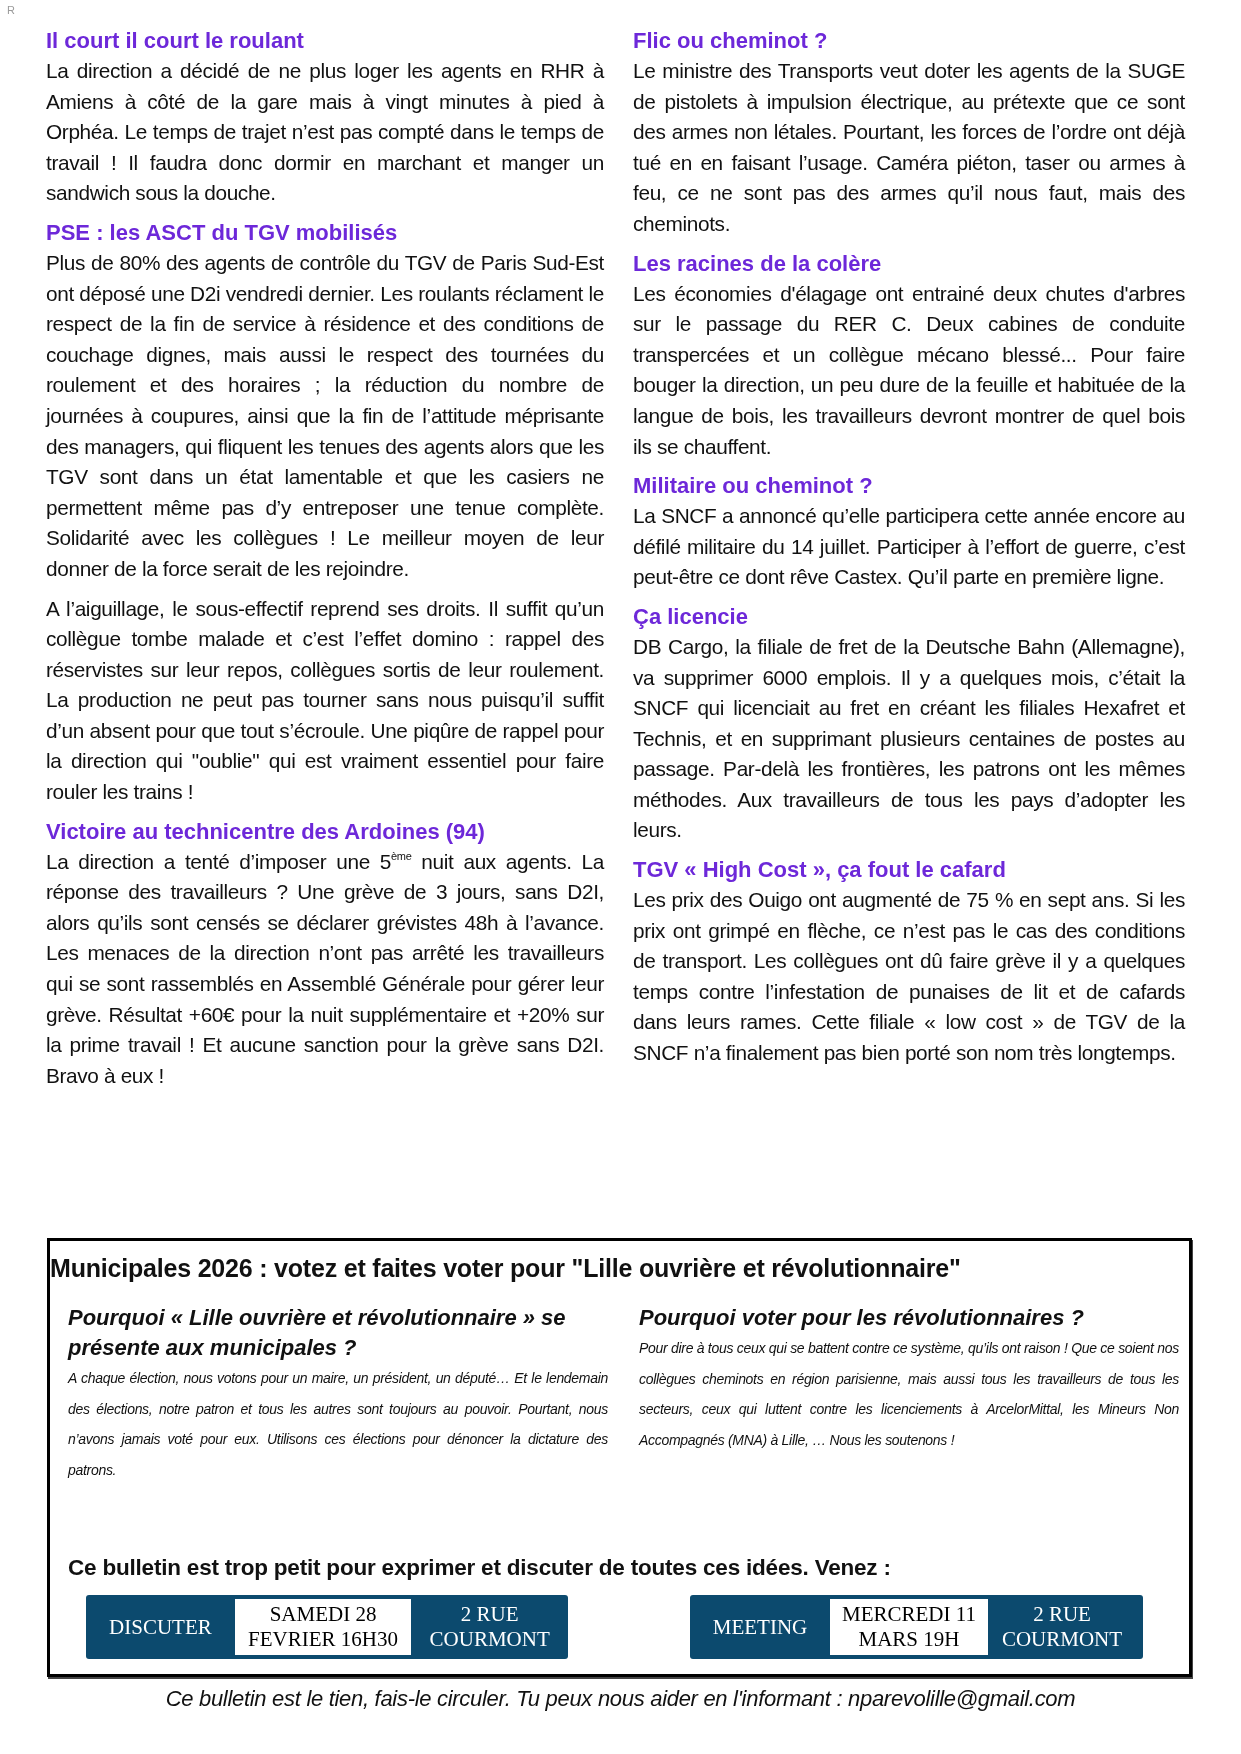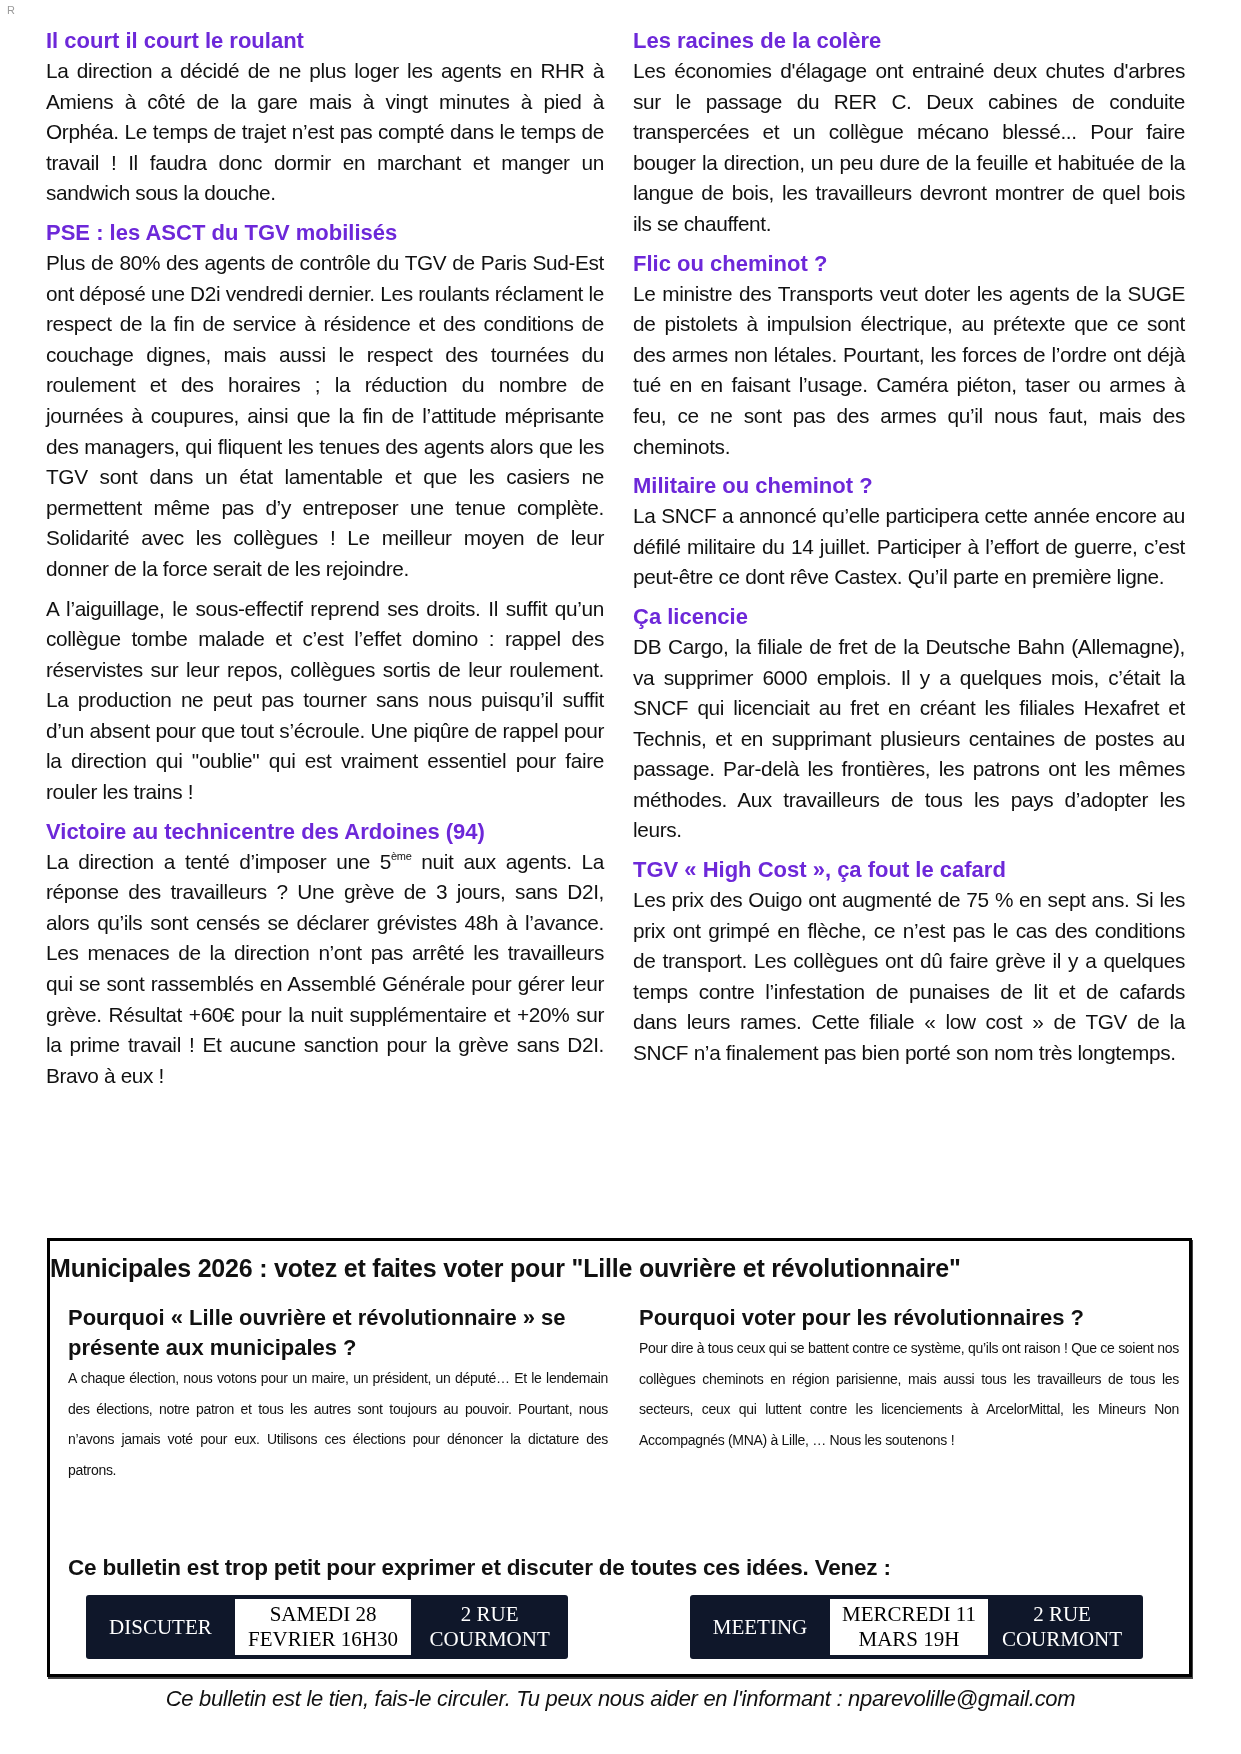--- a/index.html
+++ b/index.html
@@ -11,28 +11,28 @@
   .col.right { left: 633px; width: 552px; }
   .article { margin-bottom: 9px; }
   .article h2 { margin: 0; font-size: 22px; line-height: 30px; font-weight: bold; color: #6d28d9; }
   .article p { margin: 0; font-size: 20.8px; line-height: 30.6px; text-align: justify; letter-spacing: -0.35px; }
   .article p sup { font-size: 11px; vertical-align: 9px; line-height: 0; }
 
   .box { position: absolute; left: 47px; top: 1238px; width: 1139px; height: 433px;
          border: 3px solid #000; box-shadow: 1px 2px 0 #444; }
   .box-title { position: absolute; left: 0; right: 8px; top: 13px; text-align: left;
                font-size: 25px; font-weight: bold; letter-spacing: -0.2px; }
-  .box-col { position: absolute; top: 62px; }
+  .box-col { position: absolute; top: 62px; font-style: italic; }
   .box-col.left { left: 18px; width: 540px; }
   .box-col.right { left: 589px; width: 540px; }
   .box-col h3 { margin: 0; font-size: 22px; line-height: 30px; font-weight: bold; }
   .box-col p { margin: 0; font-size: 14px; line-height: 30.6px; text-align: justify; letter-spacing: -0.3px; }
   .box-cta { position: absolute; left: 18px; top: 314px; font-size: 22.5px; font-weight: bold; letter-spacing: -0.2px; }
 
-  .event { position: absolute; top: 354px; height: 64px; background: #0f172a; border-radius: 3px;
+  .event { position: absolute; top: 354px; height: 64px; background: #0c4a6e; border-radius: 3px;
            display: flex; align-items: stretch; font-family: "Liberation Serif", "DejaVu Serif", serif; }
   .event.e1 { left: 36px; width: 482px; }
   .event.e2 { left: 640px; width: 453px; }
   .ev-cell { display: flex; align-items: center; justify-content: center; text-align: center;
              font-size: 21px; line-height: 25px; color: #fff; }
   .ev-cell.label { padding: 0 10px; }
   .ev-cell.date { background: #fff; color: #000; margin: 4px 0; padding: 16px 4px; }
   .ev-cell.addr { padding: 0 4px; }
   .e1 .label { width: 130px; } .e1 .date { width: 170px; } .e1 .addr { width: 150px; }
   .e2 .label { width: 120px; } .e2 .date { width: 150px; } .e2 .addr { width: 140px; }
@@ -58,26 +58,26 @@
     <p>A l’aiguillage, le sous-effectif reprend ses droits. Il suffit qu’un collègue tombe malade et c’est l’effet domino : rappel des réservistes sur leur repos, collègues sortis de leur roulement. La production ne peut pas tourner sans nous puisqu’il suffit d’un absent pour que tout s’écroule. Une piqûre de rappel pour la direction qui "oublie" qui est vraiment essentiel pour faire rouler les trains !</p>
   </div>
   <div class="article">
     <h2>Victoire au technicentre des Ardoines (94)</h2>
     <p><span>La direction a tenté d’imposer une 5</span><sup>ème</sup><span> nuit aux agents. La réponse des travailleurs ? Une grève de 3 jours, sans D2I, alors qu’ils sont censés se déclarer grévistes 48h à l’avance. Les menaces de la direction n’ont pas arrêté les travailleurs qui se sont rassemblés en Assemblé Générale pour gérer leur grève. Résultat +60€ pour la nuit supplémentaire et +20% sur la prime travail ! Et aucune sanction pour la grève sans D2I. Bravo à eux !</span></p>
   </div>
 </div>
 
 <div class="col right">
   <div class="article">
+    <h2>Flic ou cheminot ?</h2>
+    <p>Le ministre des Transports veut doter les agents de la SUGE de pistolets à impulsion électrique, au prétexte que ce sont des armes non létales. Pourtant, les forces de l’ordre ont déjà tué en en faisant l’usage. Caméra piéton, taser ou armes à feu, ce ne sont pas des armes qu’il nous faut, mais des cheminots.</p>
+  </div>
+  <div class="article">
     <h2>Les racines de la colère</h2>
     <p>Les économies d'élagage ont entrainé deux chutes d'arbres sur le passage du RER C. Deux cabines de conduite transpercées et un collègue mécano blessé... Pour faire bouger la direction, un peu dure de la feuille et habituée de la langue de bois, les travailleurs devront montrer de quel bois ils se chauffent.</p>
-  </div>
-  <div class="article">
-    <h2>Flic ou cheminot ?</h2>
-    <p>Le ministre des Transports veut doter les agents de la SUGE de pistolets à impulsion électrique, au prétexte que ce sont des armes non létales. Pourtant, les forces de l’ordre ont déjà tué en en faisant l’usage. Caméra piéton, taser ou armes à feu, ce ne sont pas des armes qu’il nous faut, mais des cheminots.</p>
   </div>
   <div class="article">
     <h2>Militaire ou cheminot ?</h2>
     <p>La SNCF a annoncé qu’elle participera cette année encore au défilé militaire du 14 juillet. Participer à l’effort de guerre, c’est peut-être ce dont rêve Castex. Qu’il parte en première ligne.</p>
   </div>
   <div class="article">
     <h2>Ça licencie</h2>
     <p>DB Cargo, la filiale de fret de la Deutsche Bahn (Allemagne), va supprimer 6000 emplois. Il y a quelques mois, c’était la SNCF qui licenciait au fret en créant les filiales Hexafret et Technis, et en supprimant plusieurs centaines de postes au passage. Par-delà les frontières, les patrons ont les mêmes méthodes. Aux travailleurs de tous les pays d’adopter les leurs.</p>
   </div>
   <div class="article">

